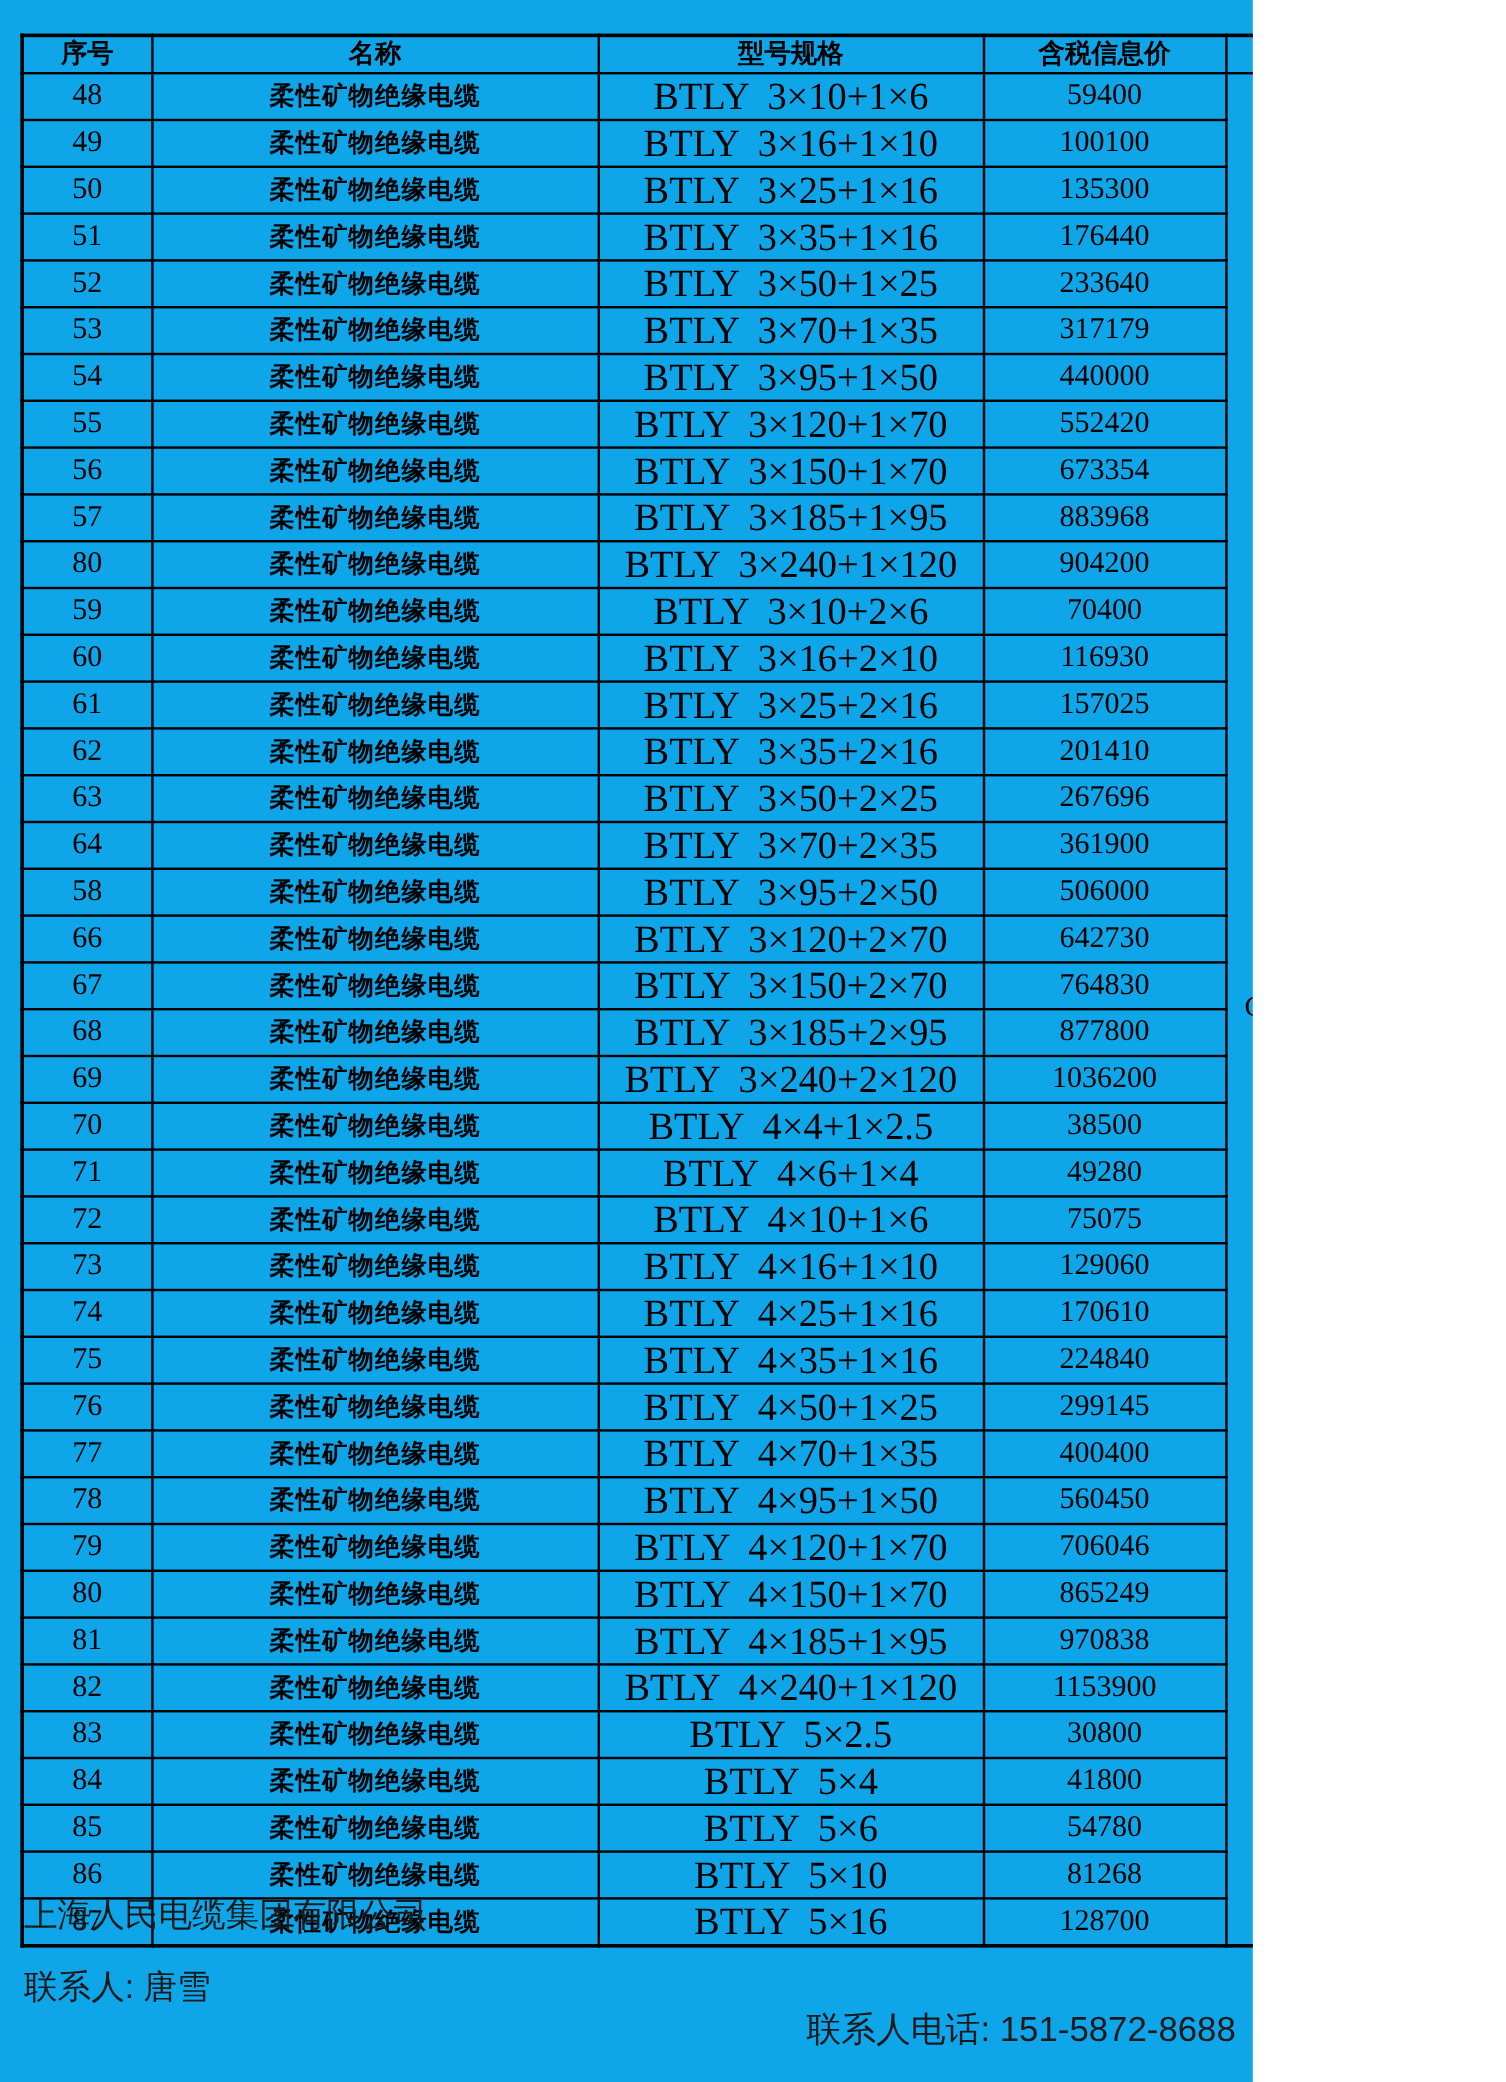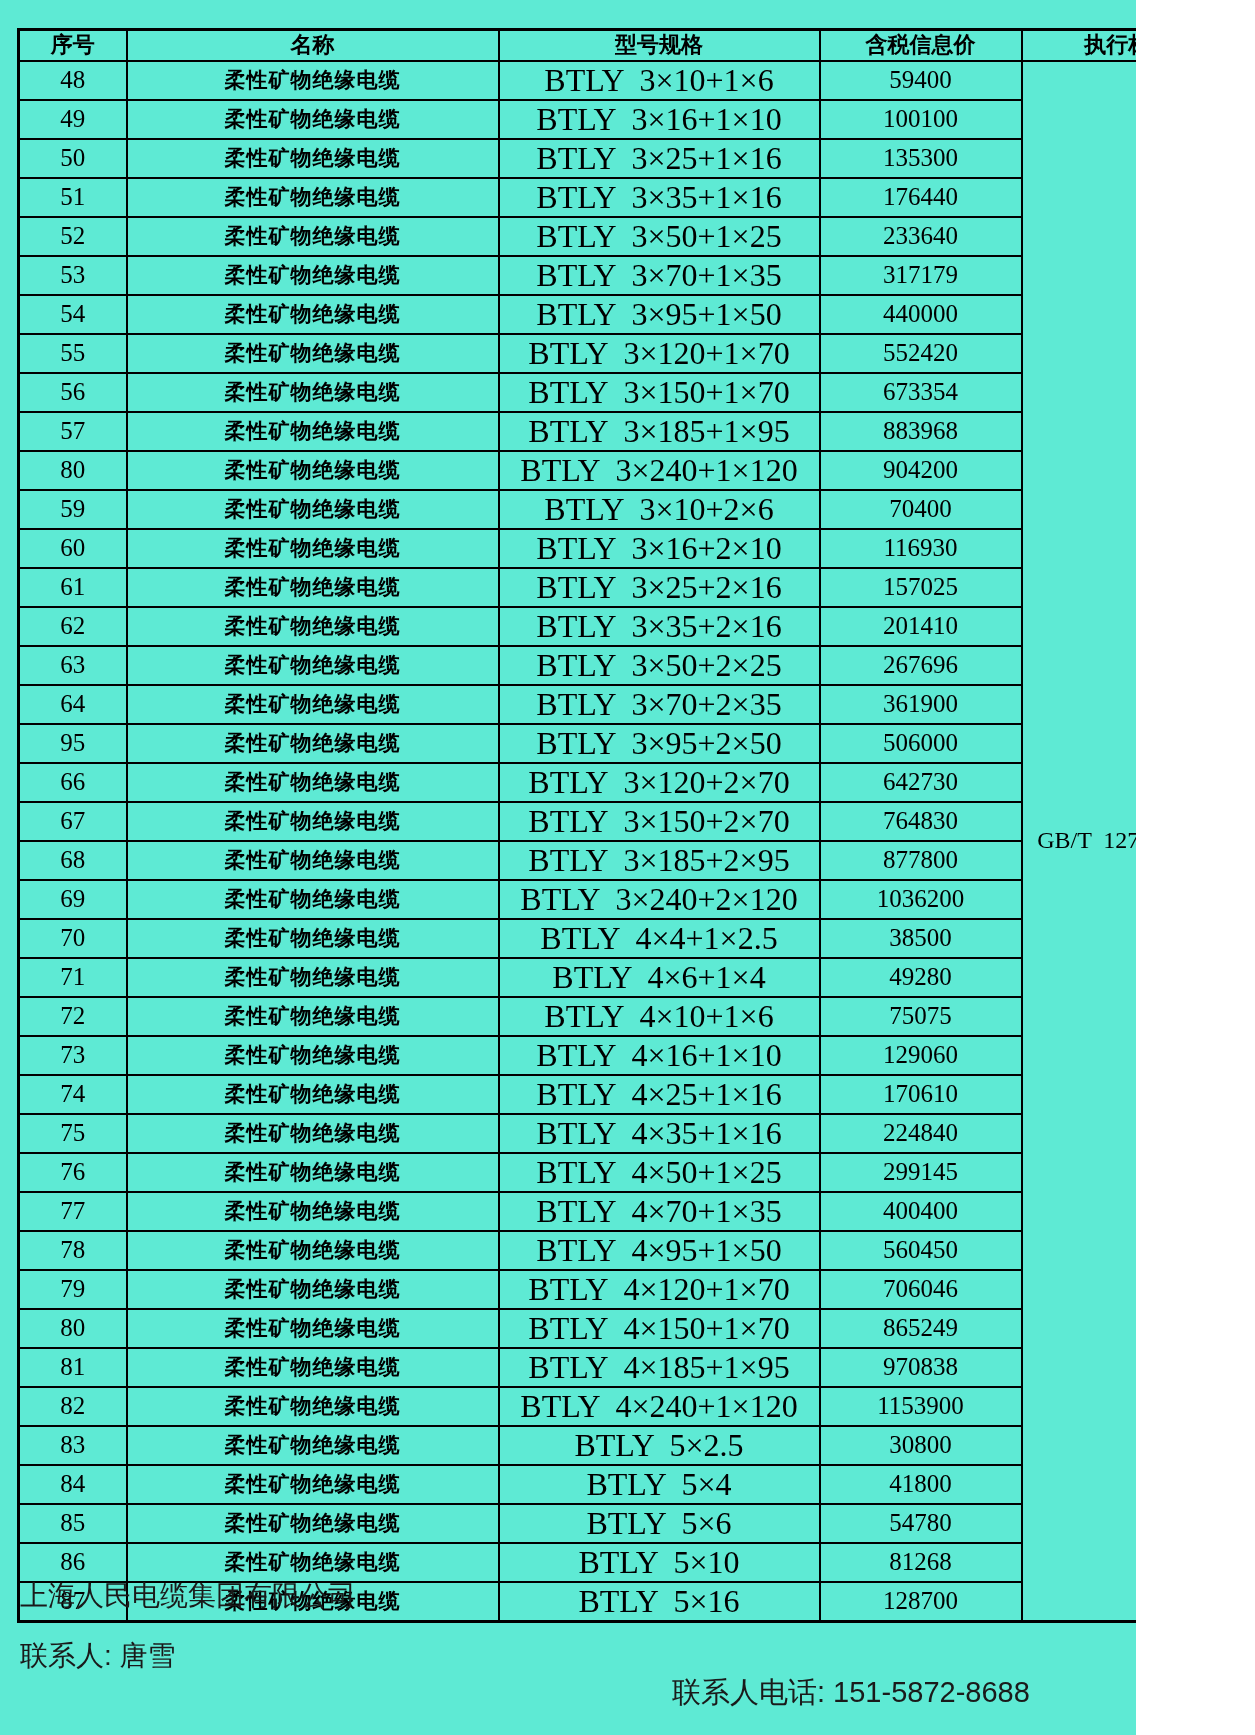--- a/index.html
+++ b/index.html
@@ -2,23 +2,23 @@
 <html><head>
 <meta charset="utf-8">
 <style>
   html, body {
     margin: 0;
     padding: 0;
     background: #ffffff;
   }
   .page {
     position: relative;
-    width: 1136px;
+    width: 1044px;
     height: 1735px;
-    background: #5eead4;
+    background: #0ea5e9;
     overflow: hidden;
     font-family: "Liberation Serif", "DejaVu Serif", serif;
     color: #000000;
   }
   table.price-table {
     position: absolute;
     left: 17px;
     top: 28px;
     width: 1217px;
     border-collapse: collapse;
@@ -205,21 +205,21 @@
       <td class="c-spec">BTLY  3×50+2×25</td>
       <td class="c-price">267696</td>
     </tr>
         <tr class="data-row">
       <td class="c-no">64</td>
       <td class="c-name">柔性矿物绝缘电缆</td>
       <td class="c-spec">BTLY  3×70+2×35</td>
       <td class="c-price">361900</td>
     </tr>
         <tr class="data-row">
-      <td class="c-no">95</td>
+      <td class="c-no">58</td>
       <td class="c-name">柔性矿物绝缘电缆</td>
       <td class="c-spec">BTLY  3×95+2×50</td>
       <td class="c-price">506000</td>
     </tr>
         <tr class="data-row">
       <td class="c-no">66</td>
       <td class="c-name">柔性矿物绝缘电缆</td>
       <td class="c-spec">BTLY  3×120+2×70</td>
       <td class="c-price">642730</td>
     </tr>

